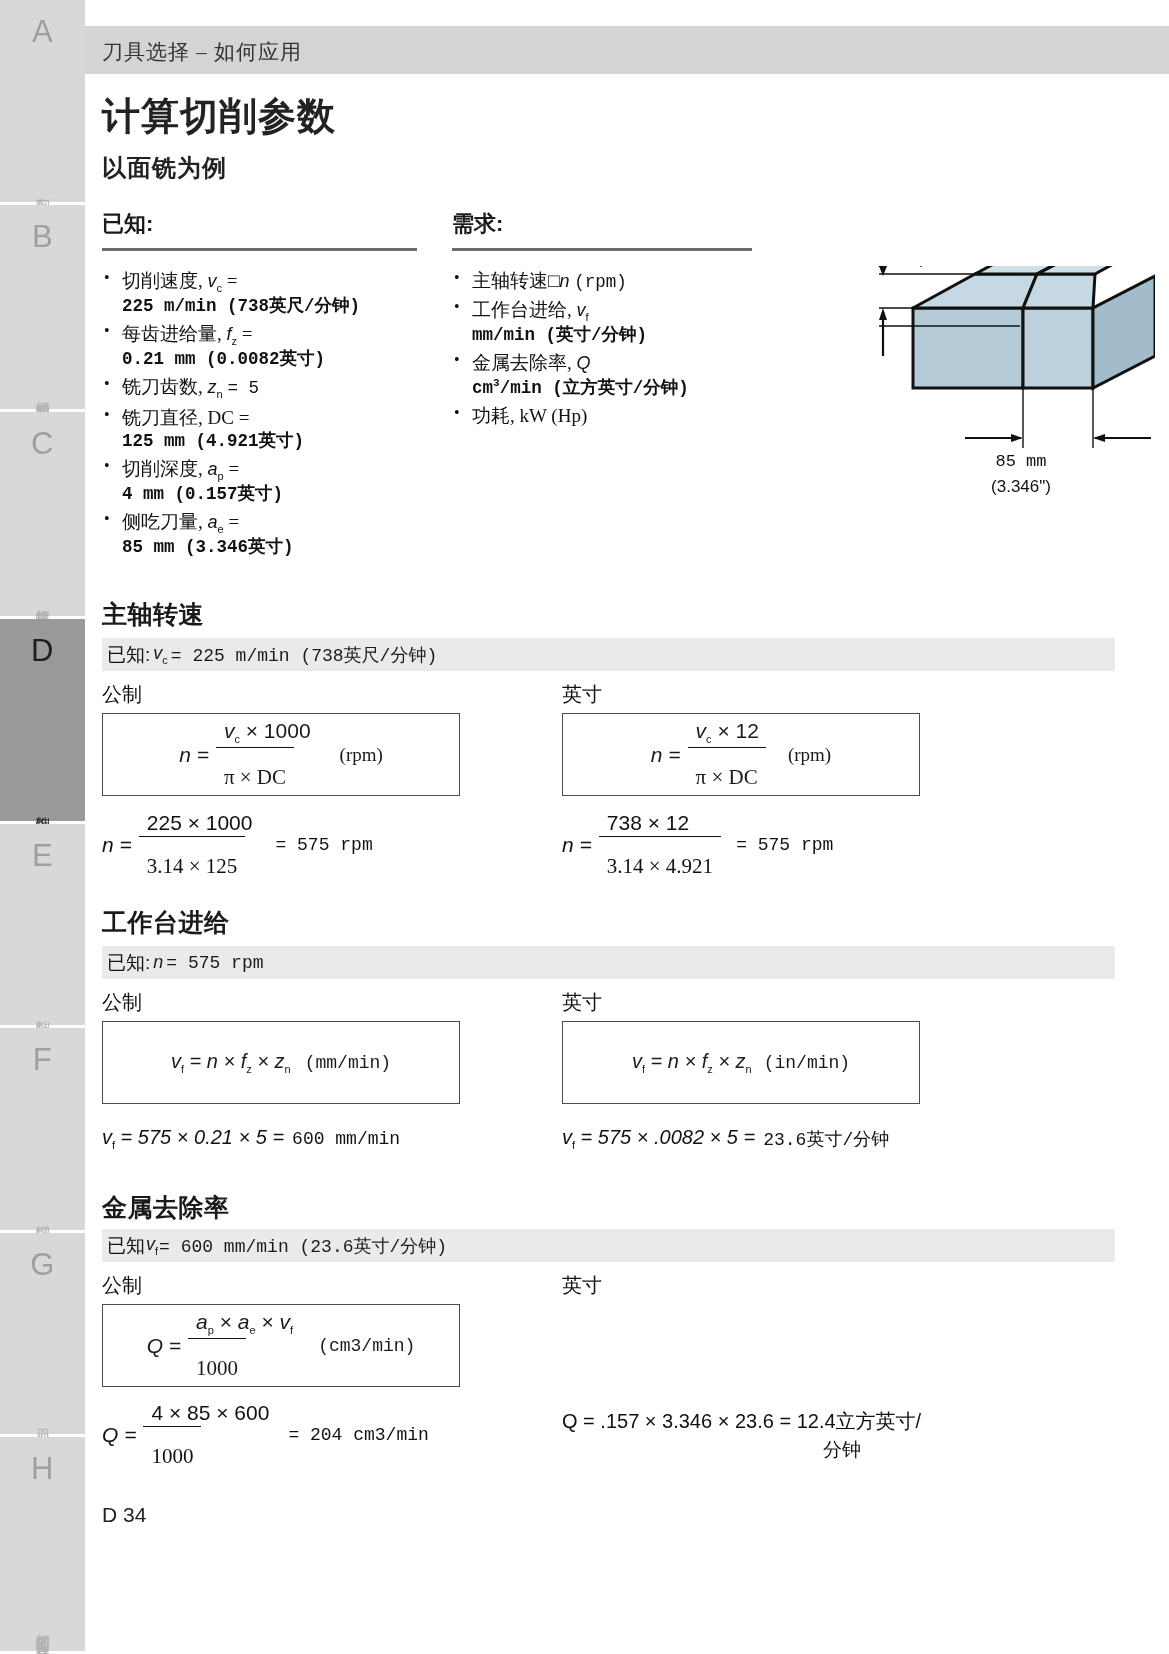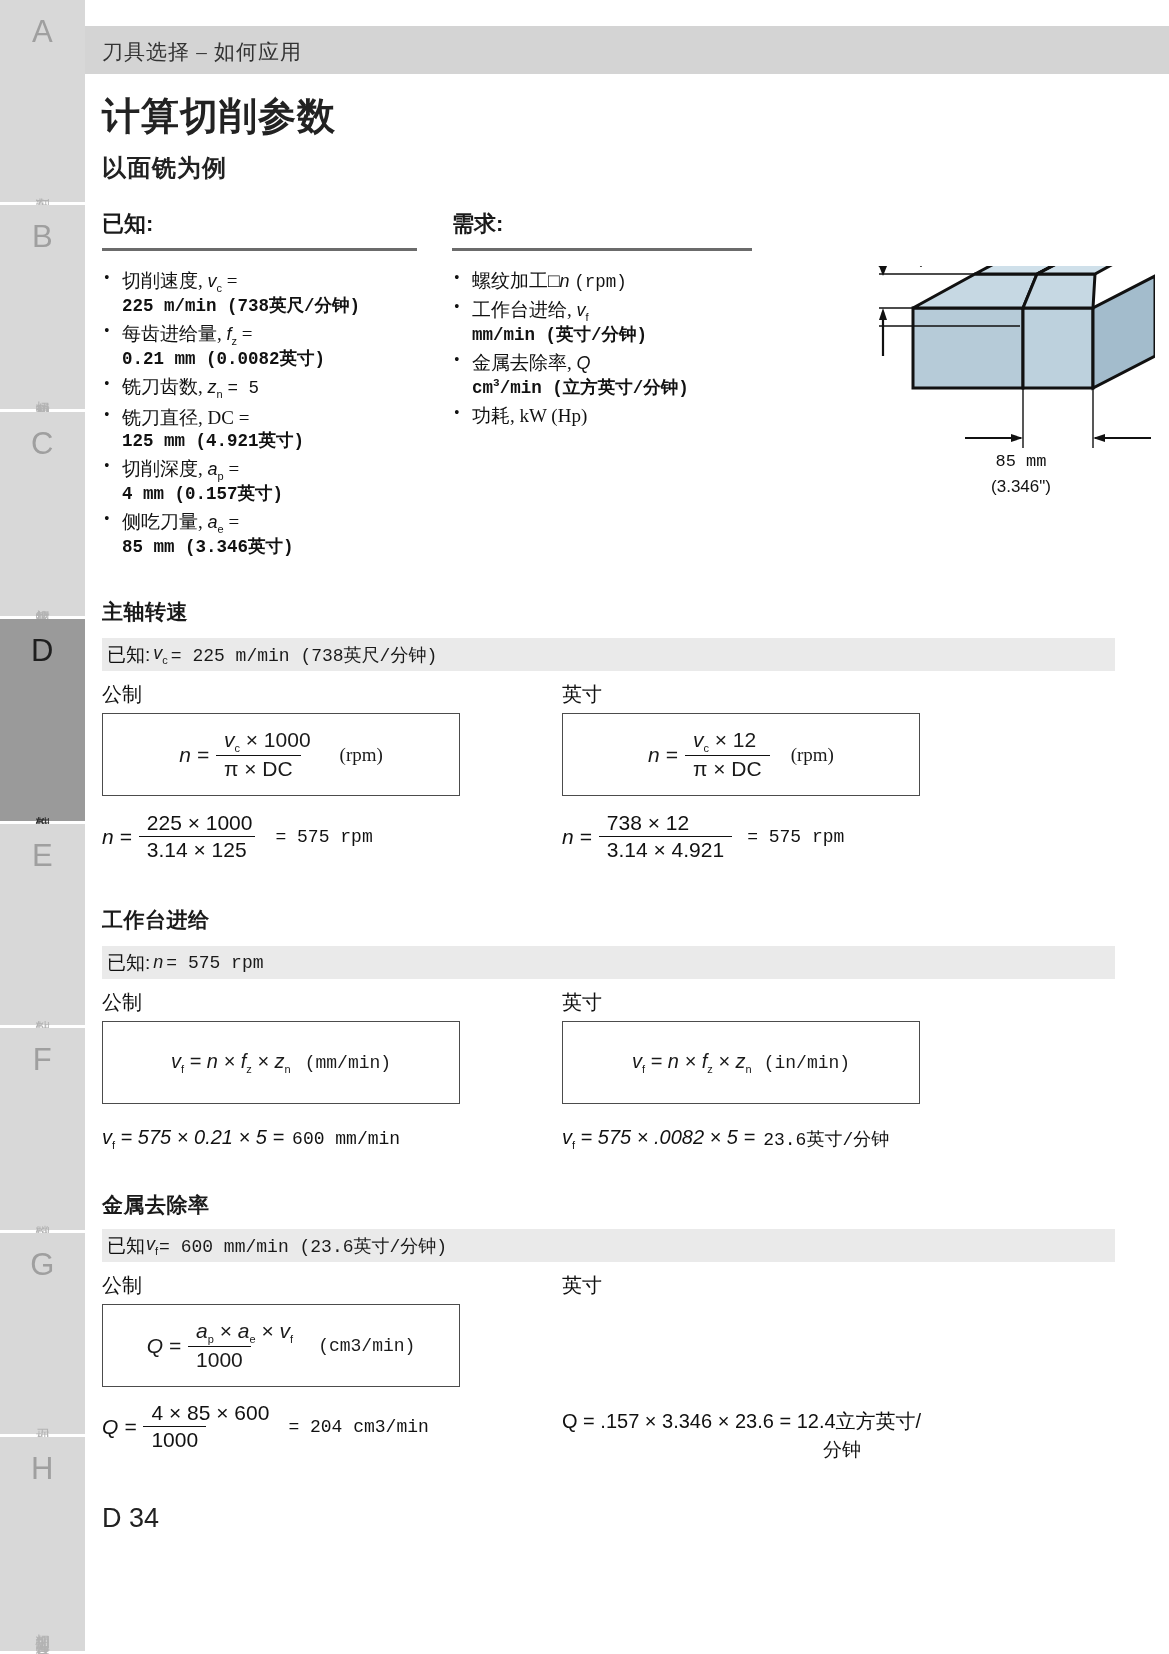--- a/index.html
+++ b/index.html
@@ -92,21 +92,21 @@
     font-family:"Liberation Sans","DejaVu Sans",sans-serif;
     font-style:italic; font-size:18px;
   }
   sub { font-size:11px; font-style:normal; font-family:"Liberation Sans",sans-serif; }
   sup { font-size:11px; }
 
   
   .sec-title {
     position:absolute;
     font-family:"Liberation Sans","DejaVu Sans",sans-serif;
-    font-size:21px; font-weight:bold; color:#1a1a1a; letter-spacing:.5px;
+    font-size:25px; font-weight:bold; color:#1a1a1a; letter-spacing:.5px;
   }
   .given-bar {
     position:absolute; left:17px; width:1013px; height:33px;
     background:#eaeaea; display:flex; align-items:center;
   }
   .given-bar .g {
     padding-left:5px;
     font-family:"Liberation Sans","DejaVu Sans",sans-serif;
     font-size:19px; color:#111;
   }
@@ -125,30 +125,30 @@
   }
   .result {
     position:absolute; font-size:20px; color:#111;
     display:flex; align-items:center;
   }
 
   
   .frac { display:inline-flex; flex-direction:column; align-items:flex-start;
           vertical-align:middle; margin:0 7px; }
   .frac .num { padding:0 8px 1px 8px; }
-  .frac .den { padding:1px 8px 0 8px; border-top:1.6px solid #111; }
+  .frac .den { padding:17px 8px 0 8px; border-top:1.6px solid #111;font-family:Liberation Serif, serif; }
   .sans { font-family:"Liberation Sans","DejaVu Sans",sans-serif; font-size:21px; }
   .sansS { font-family:"Liberation Sans","DejaVu Sans",sans-serif; font-size:20px; }
   .serif-u { font-family:"Liberation Serif","DejaVu Serif",serif; font-size:19px; }
   .mono-u { font-family:"Liberation Mono","DejaVu Sans Mono",monospace; font-size:18px; }
 
   #footer {
     position:absolute; left:17px; top:1487px;
     font-family:"Liberation Sans","DejaVu Sans",sans-serif;
-    font-size:27px; color:#222;
+    font-size:21px; color:#222;
   }
 
   
   #diagram { position:absolute; left:740px; top:250px; width:330px; height:255px; }
 </style>
 </head>
 <body>
 
 <div id="sidebar">
   <div class="tab">
@@ -240,21 +240,21 @@
       <span>侧吃刀量,</span>
       <var>a<sub>e</sub></var> =
       <span class="ln2 mono">85 mm (3.346英寸)</span>
     </li>
   </ul>
 
   <div class="col-head" style="left:367px; top:193px;">需求:</div>
   <div class="col-rule" style="left:367px; top:232px; width:300px;"></div>
   <ul class="blist" style="left:367px; top:252px; width:320px;">
     <li>
-      <span>螺纹加工□</span><var>n</var>
+      <span>主轴转速□</span><var>n</var>
       <span class="mono">(rpm)</span>
     </li>
     <li>
       <span>工作台进给,</span>
       <var>v<sub>f</sub></var>
       <span class="ln2 mono">mm/min (英寸/分钟)</span>
     </li>
     <li>
       <span>金属去除率,</span>
       <var>Q</var>

